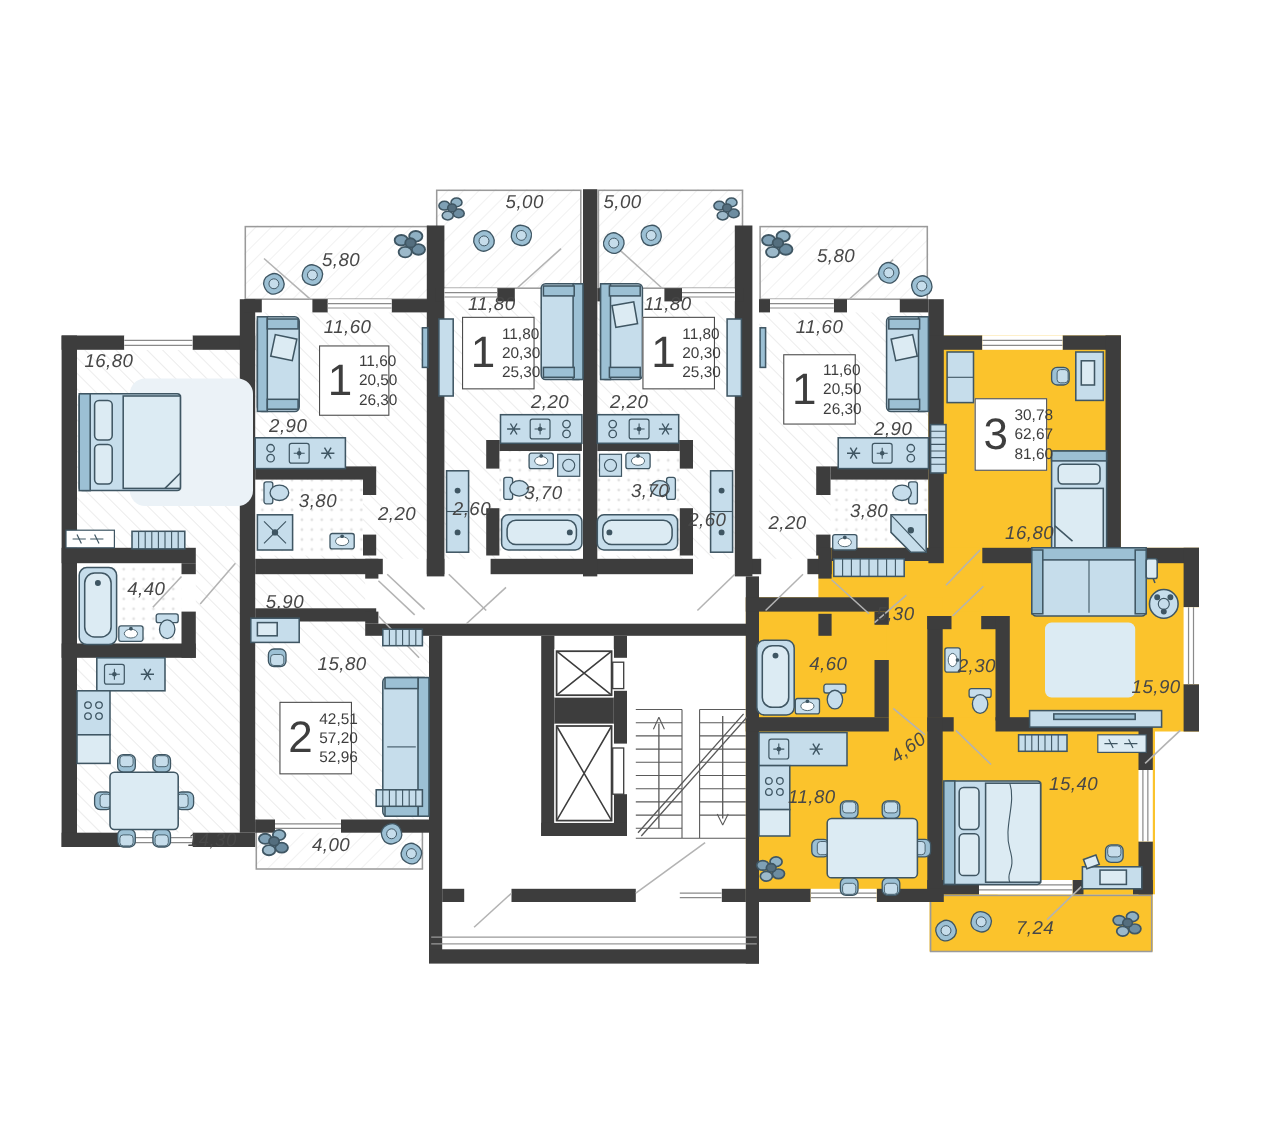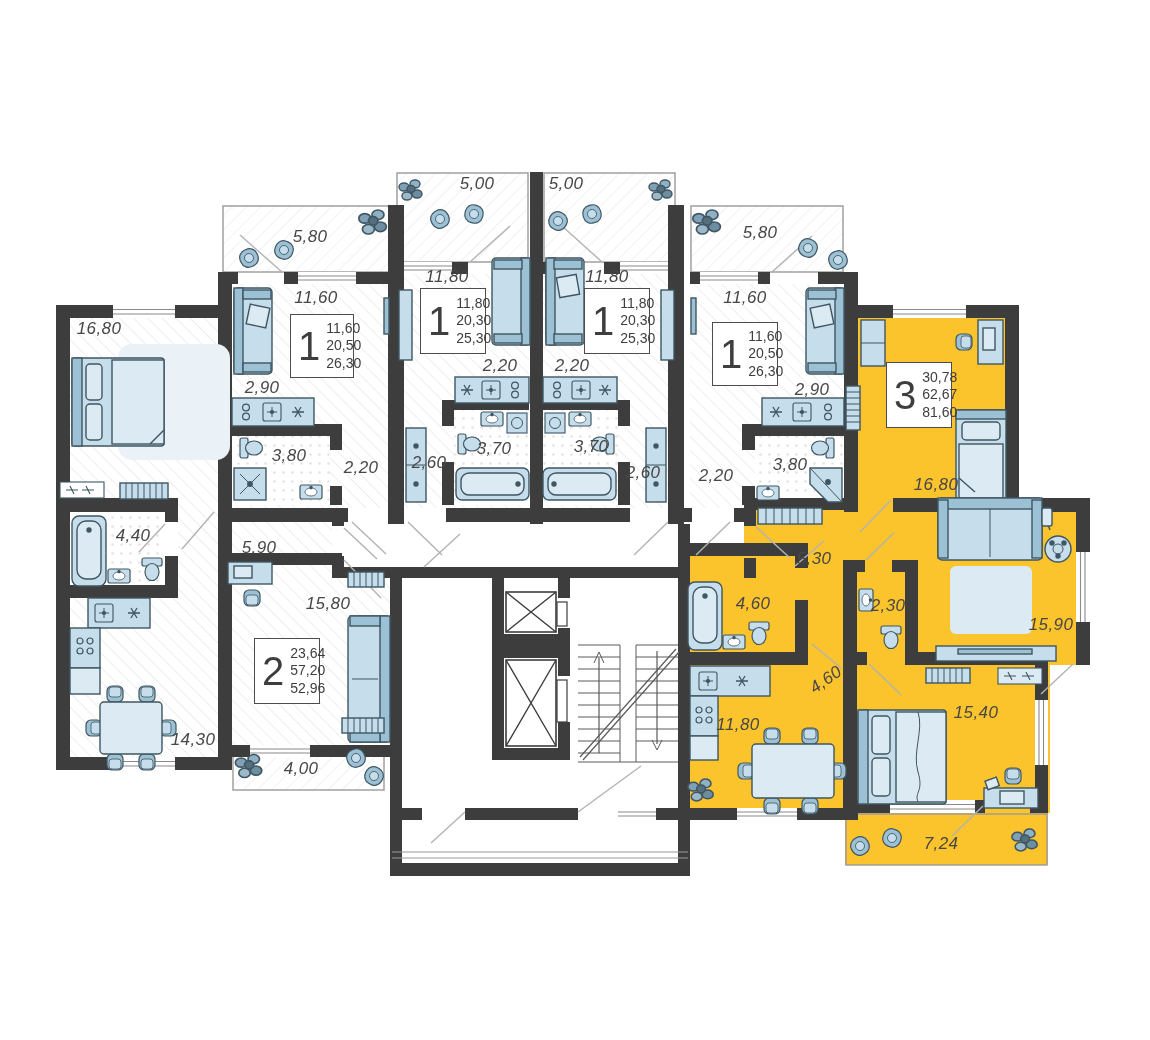--- a/index.html
+++ b/index.html
@@ -630,22 +630,22 @@
 
 <div class="dim" style="left:760px;top:233px">5,80</div>
 <div class="dim" style="left:745px;top:298px">11,60</div>
 <div class="dim" style="left:812px;top:390px">2,90</div>
 <div class="dim" style="left:790px;top:465px">3,80</div>
 <div class="dim" style="left:716px;top:476px">2,20</div>
 
 <div class="dim" style="left:99px;top:329px">16,80</div>
 <div class="dim" style="left:133px;top:536px">4,40</div>
 <div class="dim" style="left:259px;top:548px">5,90</div>
-<div class="dim" style="left:328px;top:604px">15,80</div>
-<div class="dim" style="left:193px;top:740px">14,30</div>
+<div class="dim" style="left:311px;top:604px">15,80</div>
+<div class="dim" style="left:193px;top:764px">14,30</div>
 <div class="dim" style="left:301px;top:769px">4,00</div>
 
 <div class="dim" style="left:936px;top:485px">16,80</div>
 <div class="dim" style="left:814px;top:559px">5,30</div>
 <div class="dim" style="left:753px;top:604px">4,60</div>
 <div class="dim" style="left:888px;top:606px">2,30</div>
 <div class="dim" style="left:1051px;top:625px">15,90</div>
 <div class="dim rot" style="left:826px;top:680px">4,60</div>
 <div class="dim" style="left:738px;top:725px">11,80</div>
 <div class="dim" style="left:976px;top:713px">15,40</div>
@@ -679,21 +679,21 @@
   <span class="num">1</span>
   <span class="vals">
     <span>11,60</span>
     <span>20,50</span>
     <span>26,30</span>
   </span>
 </div>
 <div class="infobox" style="left:254px;top:638px;width:66px;height:66px">
   <span class="num">2</span>
   <span class="vals">
-    <span>23,64</span>
+    <span>42,51</span>
     <span>57,20</span>
     <span>52,96</span>
   </span>
 </div>
 <div class="infobox" style="left:886px;top:362px;width:66px;height:66px">
   <span class="num">3</span>
   <span class="vals">
     <span>30,78</span>
     <span>62,67</span>
     <span>81,60</span>

